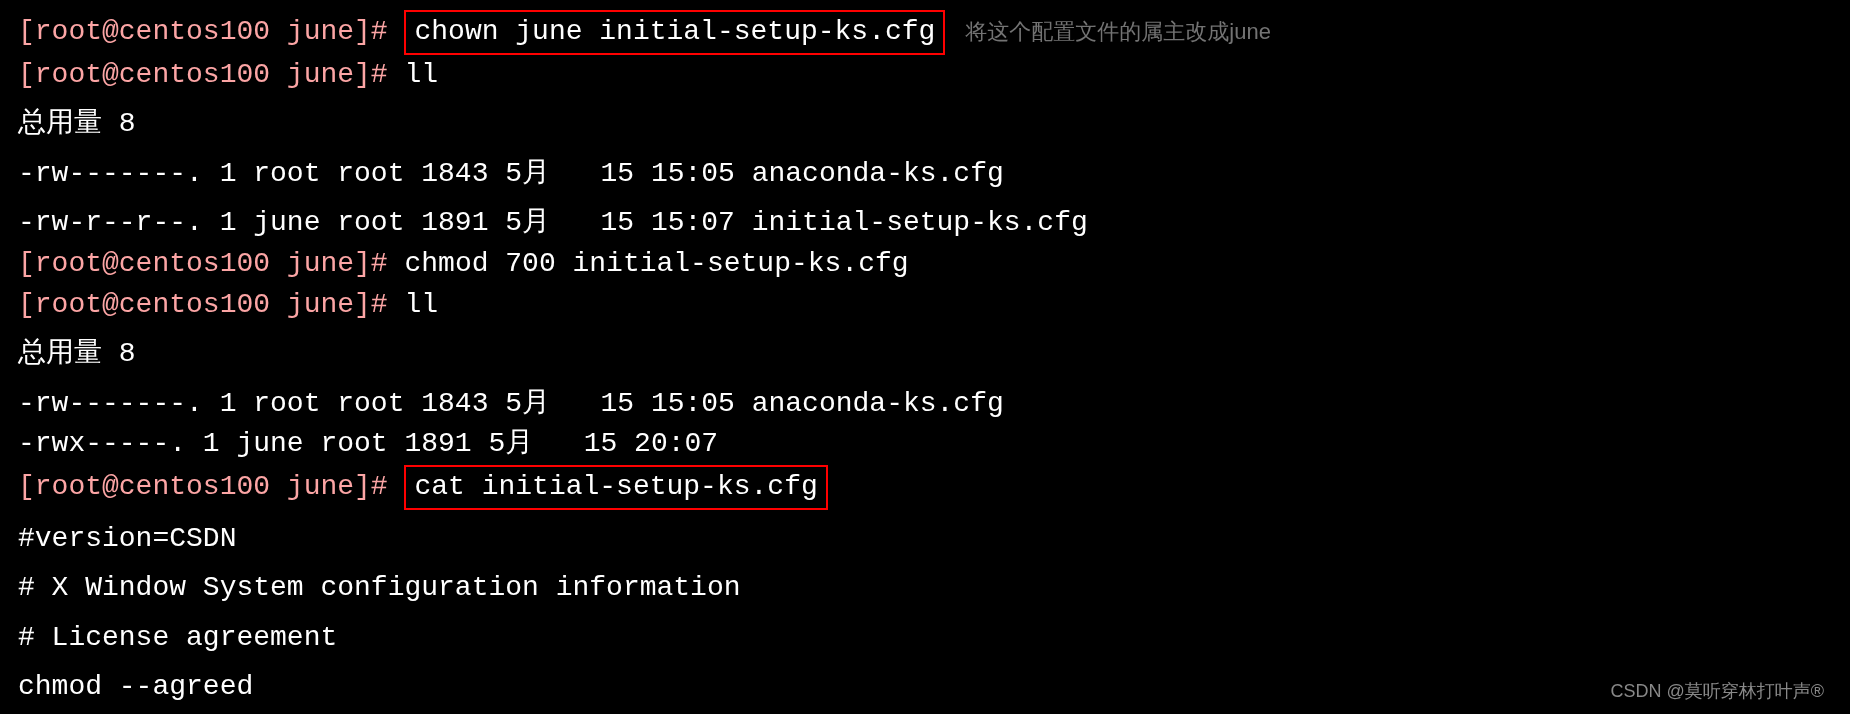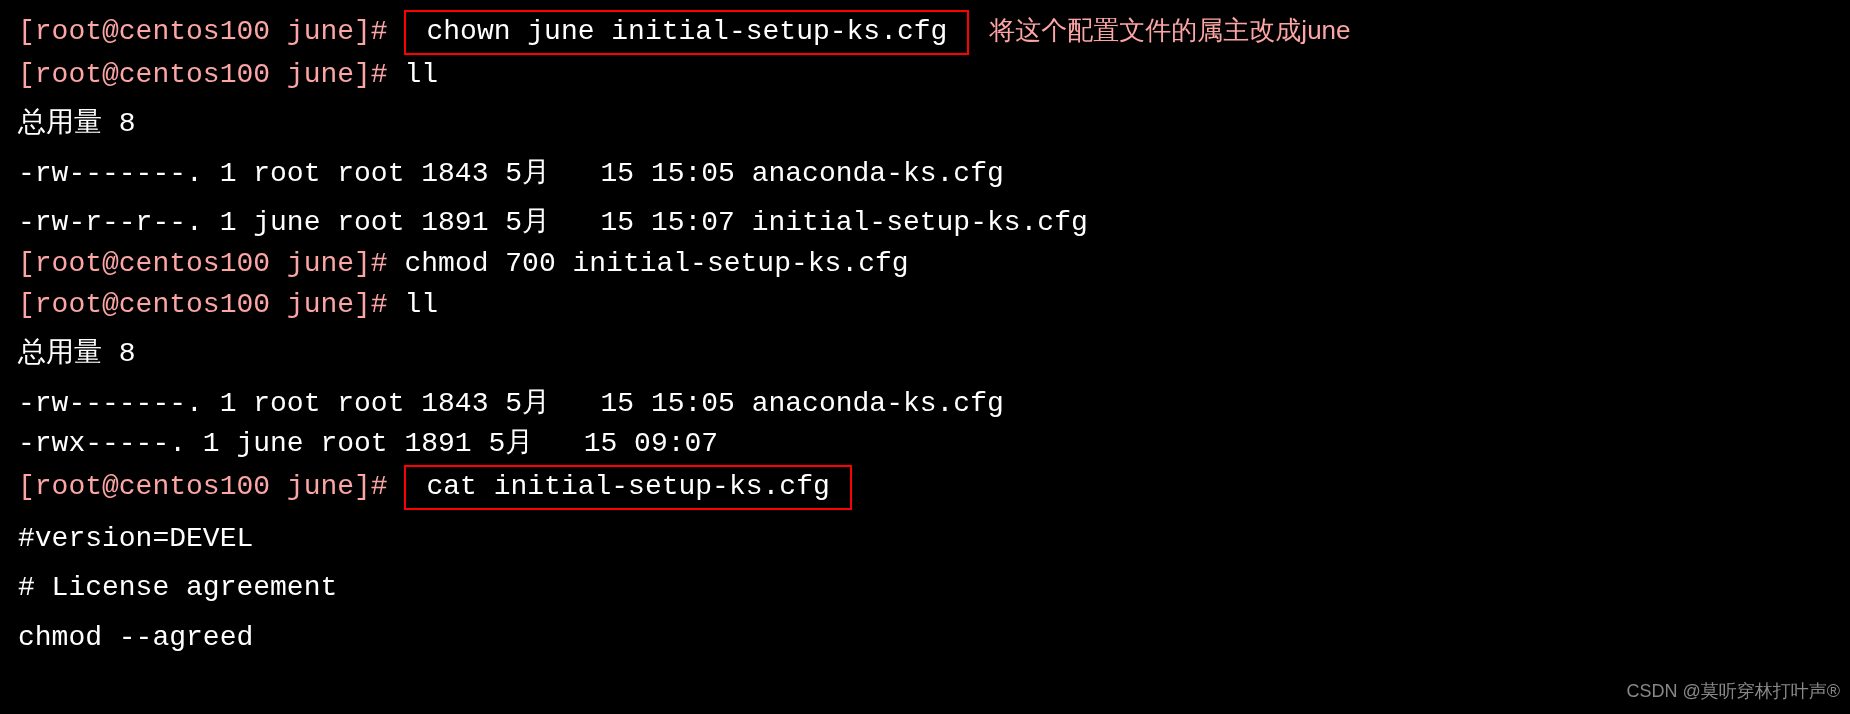--- a/index.html
+++ b/index.html
@@ -28,50 +28,50 @@
       white-space: pre;
     }
 
     .prompt {
       color: #fca5a5;
     }
 
     .cmd-box {
       display: inline-block;
       border: 2px solid #ff0000;
-      padding: 0px 20px;
+      padding: 0px 8px;
       color: #ffffff;
       text-align: center;
     }
 
     .annotation {
-      color: #fca5a5;
+      color: #737373;
       font-family: 'Microsoft YaHei', SimHei, sans-serif;
-      font-size: 26px;
+      font-size: 22px;
       margin-left: 20px;
       white-space: nowrap;
     }
 
     .white { color: #ffffff; }
 
     .line-plain {
       white-space: pre;
       color: #ffffff;
       margin-top: 9px;
     }
 
     .highlighted-file {
       color: #00ff00;
       font-weight: bold;
     }
 
     .watermark {
       position: absolute;
       bottom: 10px;
-      right: 10px;
+      right: 26px;
       color: #888888;
       font-family: 'Microsoft YaHei', SimHei, sans-serif;
       font-size: 18px;
       white-space: nowrap;
     }
   </style>
 </head>
 <body>
 
 <div>
@@ -96,29 +96,30 @@
 
   <div class="terminal-line">
     <span class="prompt">[root@centos100 june]# </span><span class="white">ll</span>
   </div>
 
   <div class="line-plain">总用量 8</div>
 
   <div class="line-plain">-rw-------. 1 root root 1843 5月   15 15:05 anaconda-ks.cfg</div>
 
   <div class="terminal-line">
-    <span class="white">-rwx-----. 1 june root 1891 5月   15 09:07 </span>
+    <span class="white">-rwx-----. 1 june root 1891 5月   15 20:07 </span>
   </div>
 
   <div class="terminal-line">
     <span class="prompt">[root@centos100 june]# </span><span class="cmd-box">cat initial-setup-ks.cfg</span>
   </div>
 
-  <div class="line-plain">#version=DEVEL</div>
+  <div class="line-plain">#version=CSDN</div>
 
+  <div class="line-plain"># X Window System configuration information</div>
 
 
   <div class="line-plain"># License agreement</div>
 
   <div class="line-plain">chmod --agreed</div>
 
 </div>
 
 <div class="watermark">CSDN @莫听穿林打叶声®</div>
 

